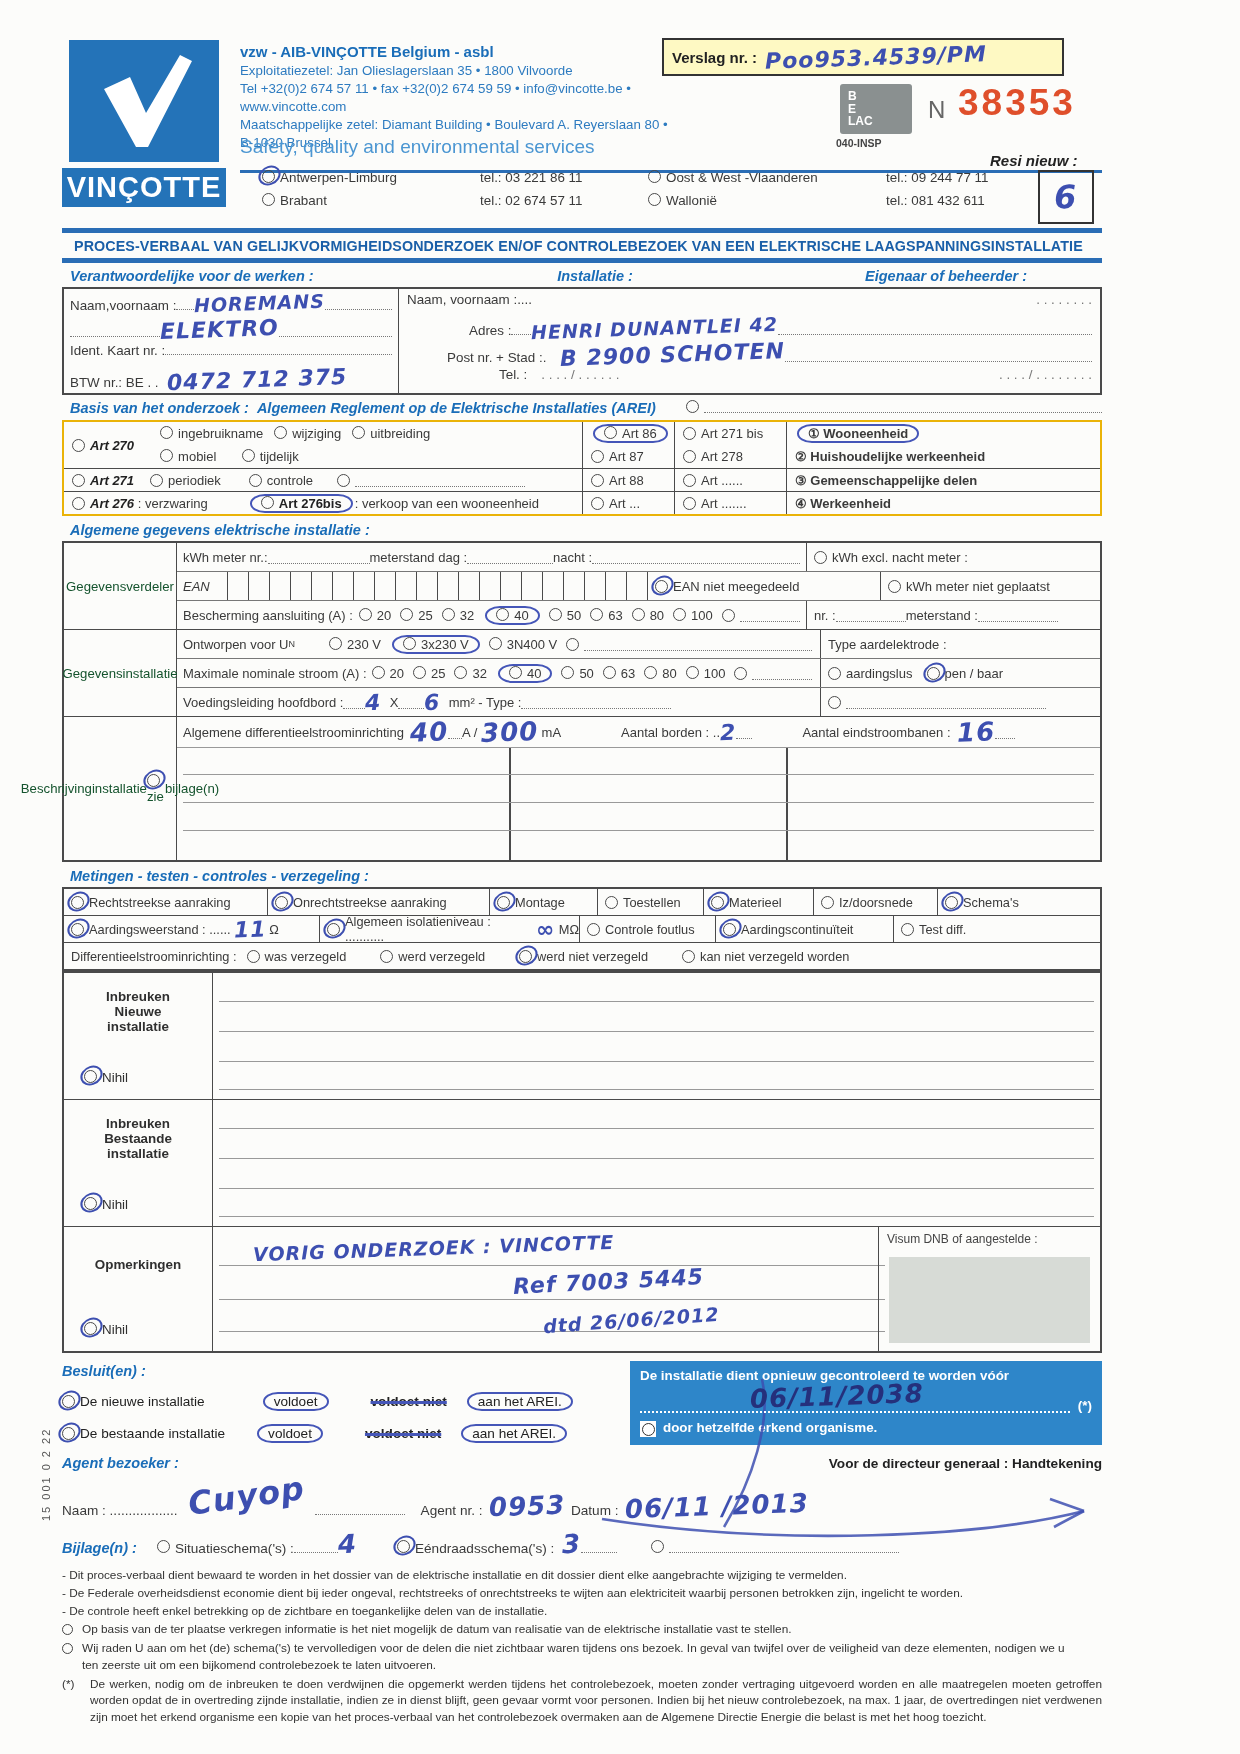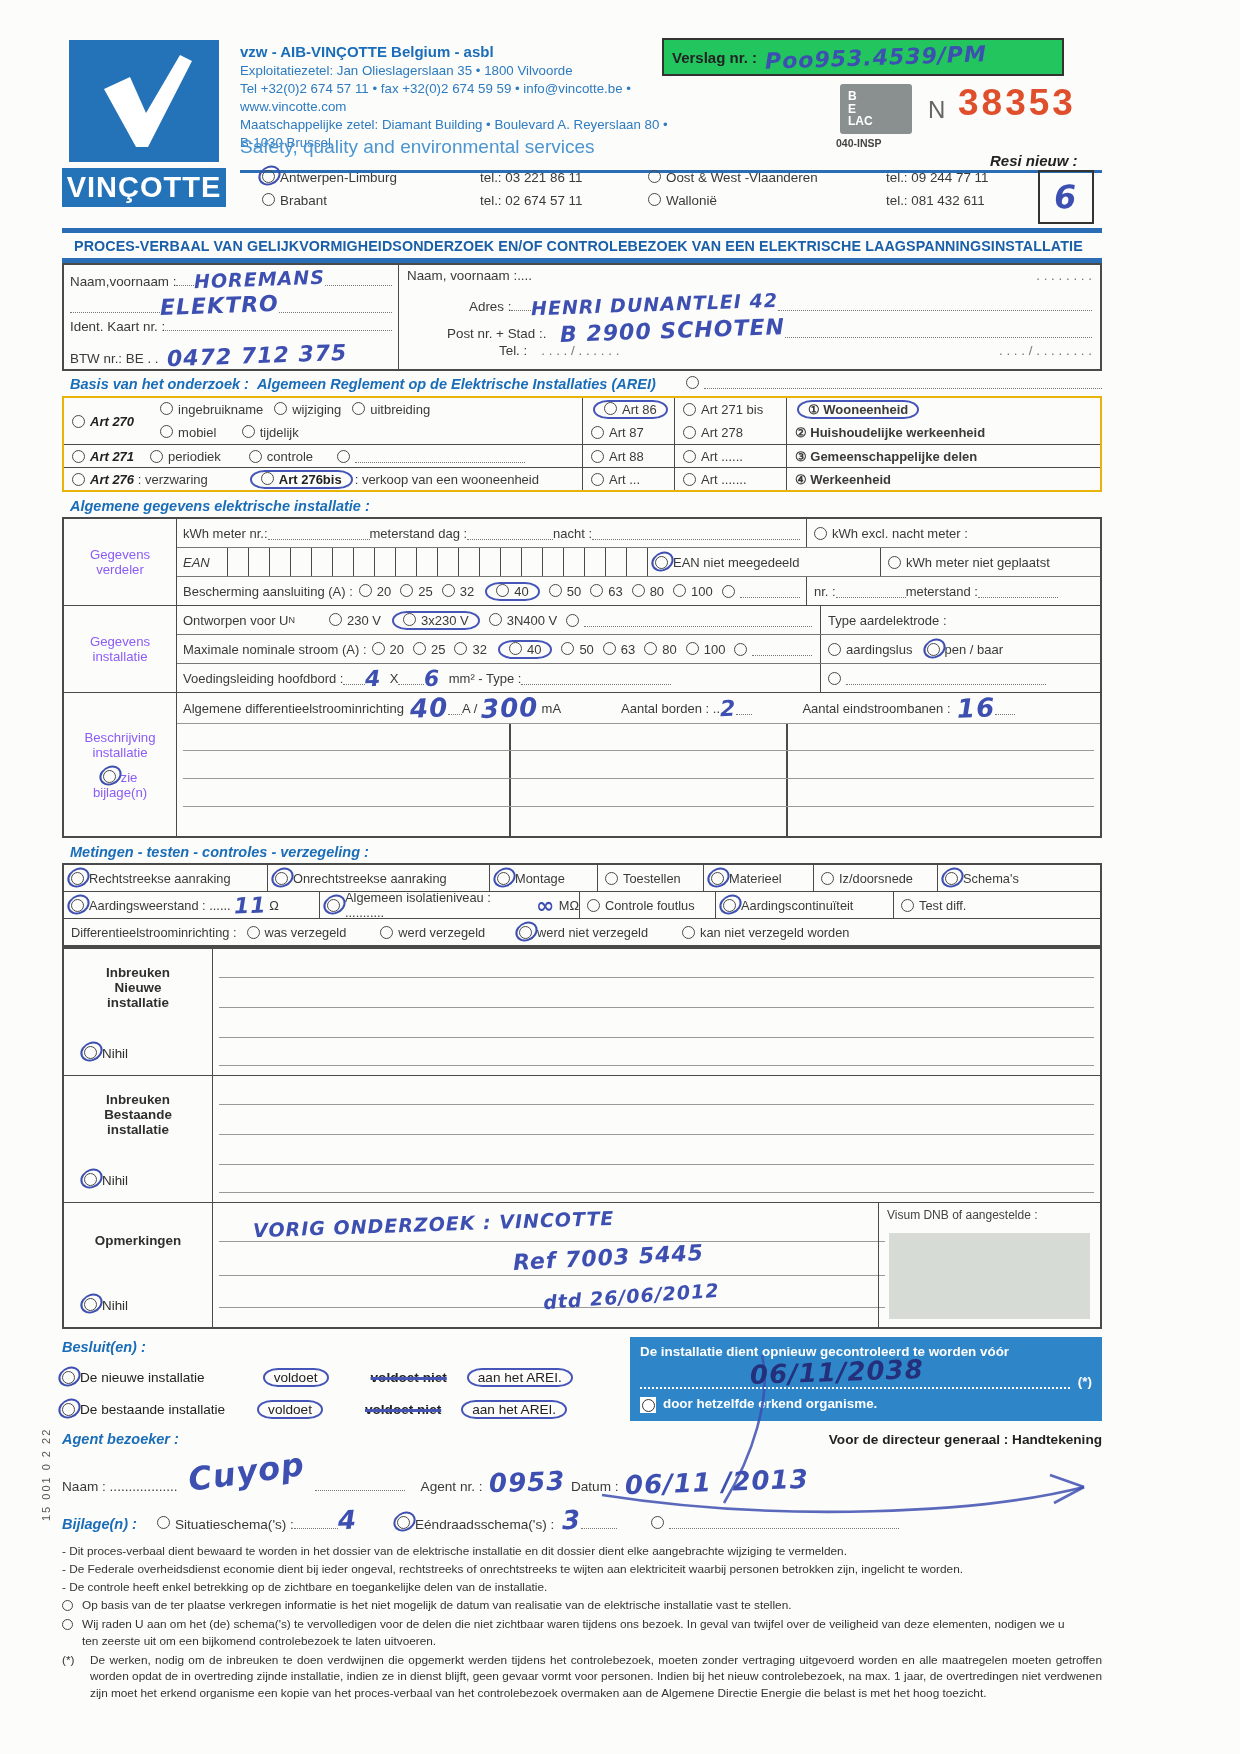--- a/index.html
+++ b/index.html
@@ -24,21 +24,21 @@
   .logo{position:absolute;left:0;top:6px;width:164px;}
   .logo-v{width:150px;height:122px;background:#2473b8;margin-left:7px;display:flex;align-items:center;justify-content:center;}
   .logo-name{margin-top:6px;background:#2473b8;color:#fff;font-weight:bold;font-size:29px;
              text-align:center;padding:3px 0;letter-spacing:1px;}
   .org{position:absolute;left:178px;top:8px;width:430px;line-height:1.35;}
   .org-name{color:#1a6db8;font-weight:bold;font-size:15px;}
   .org-line{color:#2d7bc0;font-size:13.3px;}
   .tagline{position:absolute;left:178px;top:102px;color:#4b96d2;font-size:19px;}
   .blue-rule{position:absolute;left:178px;right:0;top:136px;height:3px;background:#2a6db5;}
   .verslag{position:absolute;left:600px;top:4px;width:398px;height:34px;border:2.5px solid #333;
-           display:flex;align-items:center;background:#22c55e;}
+           display:flex;align-items:center;background:#fef9c3;}
   .verslag .lab{font-weight:bold;font-size:15px;padding:0 8px;color:#222;}
   .belac{position:absolute;left:778px;top:50px;width:64px;height:50px;background:#8a9090;border-radius:3px;
          color:#fff;font-weight:bold;display:flex;flex-direction:column;align-items:flex-start;
          justify-content:center;padding-left:8px;font-size:12px;line-height:1.05;}
   .belac-code{position:absolute;left:774px;top:103px;font-size:10.5px;font-weight:bold;color:#444;}
   .n-label{position:absolute;left:866px;top:62px;font-size:24px;color:#666;}
   .n-value{position:absolute;left:896px;top:48px;font-size:37px;font-weight:bold;color:#df4f2b;letter-spacing:3px;}
   .resi-label{position:absolute;left:928px;top:118px;font-size:15px;font-weight:bold;font-style:italic;color:#222;}
   .resi-box{position:absolute;left:976px;top:136px;width:52px;height:50px;border:2.5px solid #333;
             display:flex;align-items:center;justify-content:center;}
@@ -61,22 +61,22 @@
          grid-auto-rows:23px;font-size:13px;}
   .bgrid>div{display:flex;align-items:center;padding-left:8px;border-left:1.5px solid #4a4a4a;}
   .bgrid>.nl{border-left:none;}
   .bgrid>.bt{border-top:1.5px solid #4a4a4a;}
   .artb{font-weight:bold;color:#222;}
   
   .sechead{padding:6px 0 3px 8px;}
   .gtable{border:2px solid #4a4a4a;font-size:13px;}
   .band{display:flex;}
   .band+.band{border-top:1.5px solid #4a4a4a;}
-  .lblcol{width:112px;border-right:1.5px solid #4a4a4a;display:flex;flex-direction:column;
-          justify-content:center;align-items:center;font-size:13.2px;color:#8b5cf6;flex:none;}
+  .lblcol{width:112px;border-right:1.5px solid #4a4a4a;display:flex;flex-direction:row;
+          justify-content:center;align-items:center;font-size:13.2px;color:#14532d;flex:none;}
   .bmain{flex:1;min-width:0;}
   .grow-row{display:flex;align-items:center;height:28px;padding-left:6px;}
   .grow-row+.grow-row{border-top:1px solid #777;}
   .eancells{display:flex;align-self:stretch;border-left:1.5px solid #4a4a4a;}
   .eancells span{width:20px;border-right:1.5px solid #4a4a4a;}
   .rcell{border-left:1.5px solid #4a4a4a;display:flex;align-items:center;padding-left:7px;flex:none;}
   .optnum{margin-right:9px;white-space:nowrap;}
   .empty-area{position:relative;height:112px;}
   .vl{position:absolute;top:0;bottom:0;width:1.5px;background:#4a4a4a;}
   .hl{position:absolute;left:6px;right:6px;border-bottom:1px solid #999;}
@@ -177,20 +177,25 @@
           <span class="rc1"><span class="r"></span><span>Brabant</span></span>
           <span class="rc2">tel.:  02 674 57 11</span>
           <span class="rc3"><span class="r"></span><span>Wallonië</span></span>
           <span class="rc4">tel.:  081 432 611</span>
         </div>
       </div>
     </div>
 
     <div class="titlebar">PROCES-VERBAAL VAN GELIJKVORMIGHEIDSONDERZOEK EN/OF CONTROLEBEZOEK VAN EEN ELEKTRISCHE LAAGSPANNINGSINSTALLATIE</div>
 
+    <div class="pheads">
+      <span class="p1 h-blue">Verantwoordelijke voor de werken :</span>
+      <span class="p2 h-blue">Installatie :</span>
+      <span class="p3 h-blue">Eigenaar of beheerder :</span>
+    </div>
     <div class="pbox">
       <div class="pcol1">
         <div class="prow">
             <span>Naam,voornaam :</span>
             <span class="ld" style="width:18px"></span>
             <span class="hw hw19">HOREMANS</span>
             <span class="ld grow"></span>
           </div>
         <div class="prow">
             <span class="ld" style="width:90px"></span>

